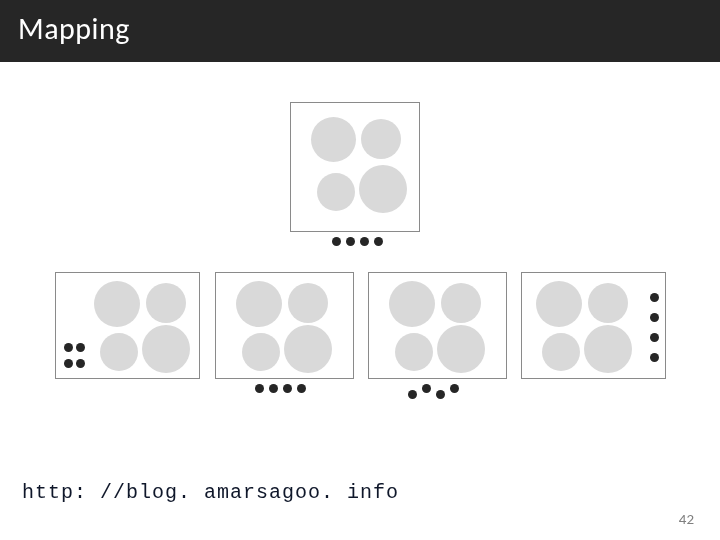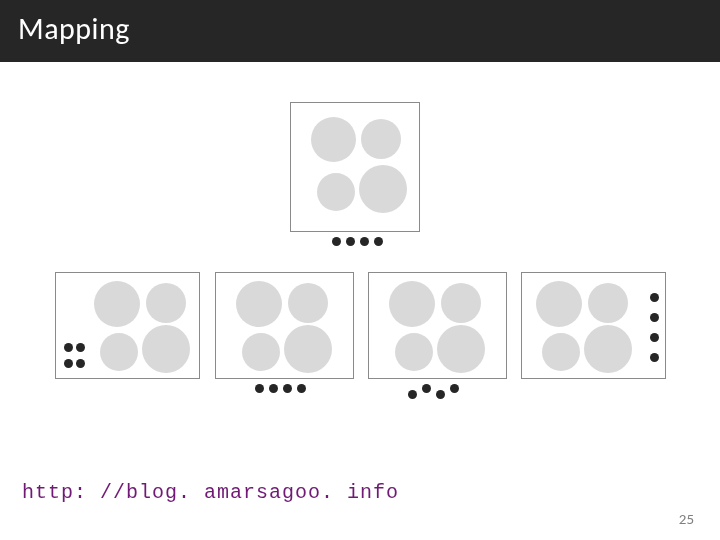--- a/index.html
+++ b/index.html
@@ -6,21 +6,21 @@
   html, body { width: 720px; height: 540px; background: #fff; font-family: Calibri, "Segoe UI", Arial, sans-serif; }
   .slide { position: relative; width: 720px; height: 540px; border-radius: 13px; }
   .titlebar { background: #262626; color: #fff; padding: 10px 18px 14px 18px; height: 62px; }
   .titlebar h1 { font-size: 30px; font-weight: 400; letter-spacing: .5px; }
   .question { font-size: 23px; color: #222; padding: 16px 28px 0 28px; letter-spacing: .2px; }
   .diagrams { position: relative; width: 100%; }
   .stove { position: absolute; }
   .box { position: relative; border: 1px solid #8a8a8a; background: #fff; }
   .burner { position: absolute; border-radius: 50%; background: #d9d9d9; }
   .knob   { position: absolute; border-radius: 50%; background: #262626; }
-  .source { position: absolute; left: 22px; bottom: 36px; font-family: "Courier New", monospace; font-size: 20px; letter-spacing: 1px; color: #701a75; }
+  .source { position: absolute; left: 22px; bottom: 36px; font-family: "Courier New", monospace; font-size: 20px; letter-spacing: 1px; color: #0f172a; }
   .pagenum { position: absolute; right: 26px; bottom: 12px; font-size: 15px; color: #808080; }
 </style>
 </head>
 <body>
 
 <div class="slide">
 
   <div class="titlebar">
     <h1>Mapping</h1>
   </div>
@@ -89,14 +89,14 @@
         <div class="knob" style="left:128px;top:20px;width:9px;height:9px;"></div>
         <div class="knob" style="left:128px;top:40px;width:9px;height:9px;"></div>
         <div class="knob" style="left:128px;top:60px;width:9px;height:9px;"></div>
         <div class="knob" style="left:128px;top:80px;width:9px;height:9px;"></div>
       </div>
     </div>
 
   </div>
 
   <div class="source">http: //blog. amarsagoo. info</div>
-  <div class="pagenum">25</div>
+  <div class="pagenum">42</div>
 </div>
 
 </body></html>

